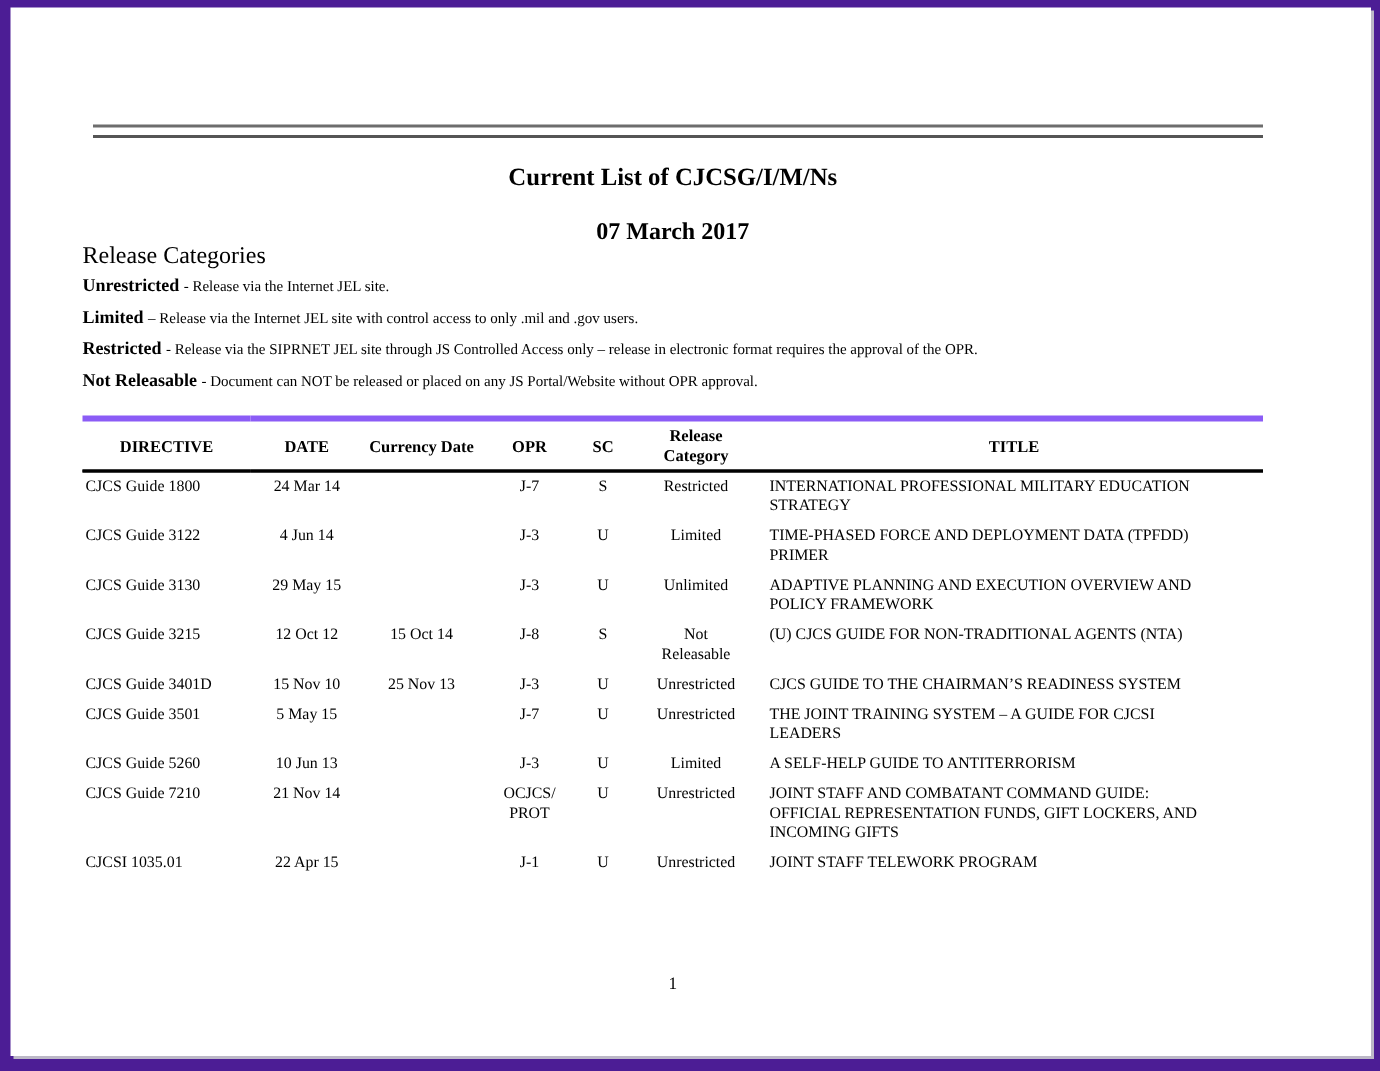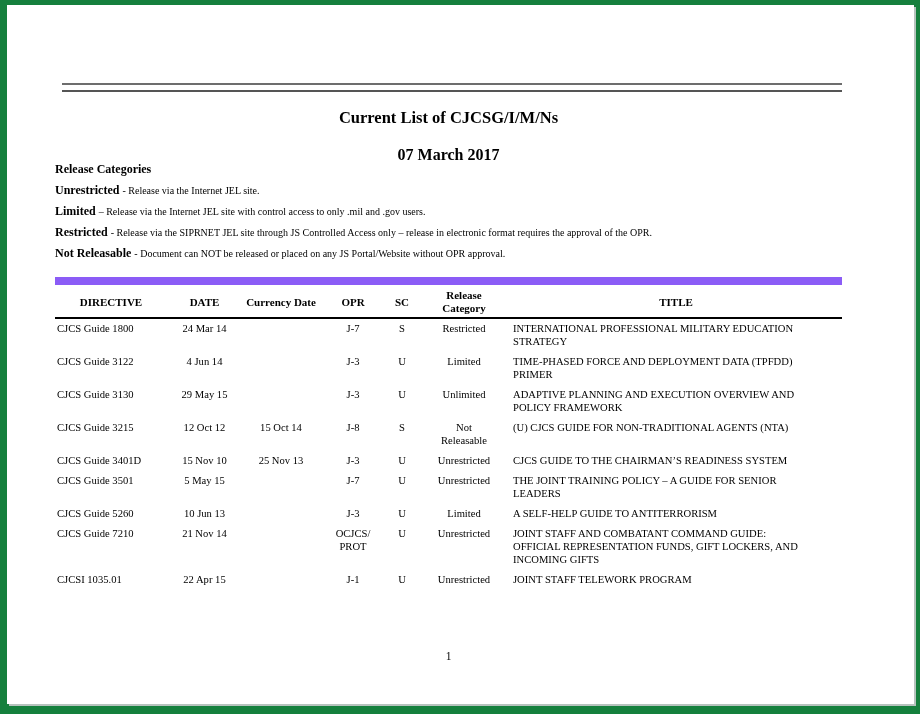--- a/index.html
+++ b/index.html
@@ -1,20 +1,20 @@
 <!DOCTYPE html>
 <html><head>
 <meta charset="utf-8">
 <style>
   html, body { margin: 0; padding: 0; }
   #screen {
     position: relative;
     width: 920px;
     height: 714px;
-    background: #15803d;
+    background: #4c1d95;
     overflow: hidden;
     font-family: "Liberation Serif", serif;
     color: #000;
   }
   .page {
     position: absolute;
     left: 7px;
     top: 5px;
     width: 907px;
     height: 699px;
@@ -52,43 +52,43 @@
     left: 0;
     width: 100%;
     text-align: center;
     font-size: 16px;
     font-weight: bold;
   }
   .rc-heading {
     position: absolute;
     top: 157px;
     left: 0;
-    font-size: 12px;
-    font-weight: bold;
+    font-size: 16px;
+    font-weight: normal;
   }
   .rc-item {
     position: absolute;
     left: 0;
     width: 100%;
     font-size: 10px;
     white-space: nowrap;
   }
   .rc-item-0 { top: 178px; }
   .rc-item-1 { top: 199px; }
   .rc-item-2 { top: 220px; }
   .rc-item-3 { top: 241px; }
   .rc-label { font-size: 12px; font-weight: bold; }
   .rc-text { margin-left: 3px; }
   table.directives {
     position: absolute;
     top: 272px;
     left: 0;
     width: 787px;
     border-collapse: collapse;
-    border-top: 8px solid #8b5cf6;
+    border-top: 4px solid #8b5cf6;
     table-layout: fixed;
   }
   .directives th {
     font-size: 11px;
     font-weight: bold;
     line-height: 13px;
     padding: 4px 2px 2px 2px;
     border-bottom: 2px solid #000;
     text-align: center;
     vertical-align: middle;
@@ -214,21 +214,21 @@
             <td>Unrestricted</td>
             <td class="col-title">CJCS GUIDE TO THE CHAIRMAN’S READINESS SYSTEM</td>
           </tr>
           <tr>
             <td class="col-directive">CJCS Guide 3501</td>
             <td>5 May 15</td>
             <td></td>
             <td>J-7</td>
             <td>U</td>
             <td>Unrestricted</td>
-            <td class="col-title">THE JOINT TRAINING POLICY – A GUIDE FOR SENIOR
+            <td class="col-title">THE JOINT TRAINING SYSTEM – A GUIDE FOR CJCSI
 LEADERS</td>
           </tr>
           <tr>
             <td class="col-directive">CJCS Guide 5260</td>
             <td>10 Jun 13</td>
             <td></td>
             <td>J-3</td>
             <td>U</td>
             <td>Limited</td>
             <td class="col-title">A SELF-HELP GUIDE TO ANTITERRORISM</td>

